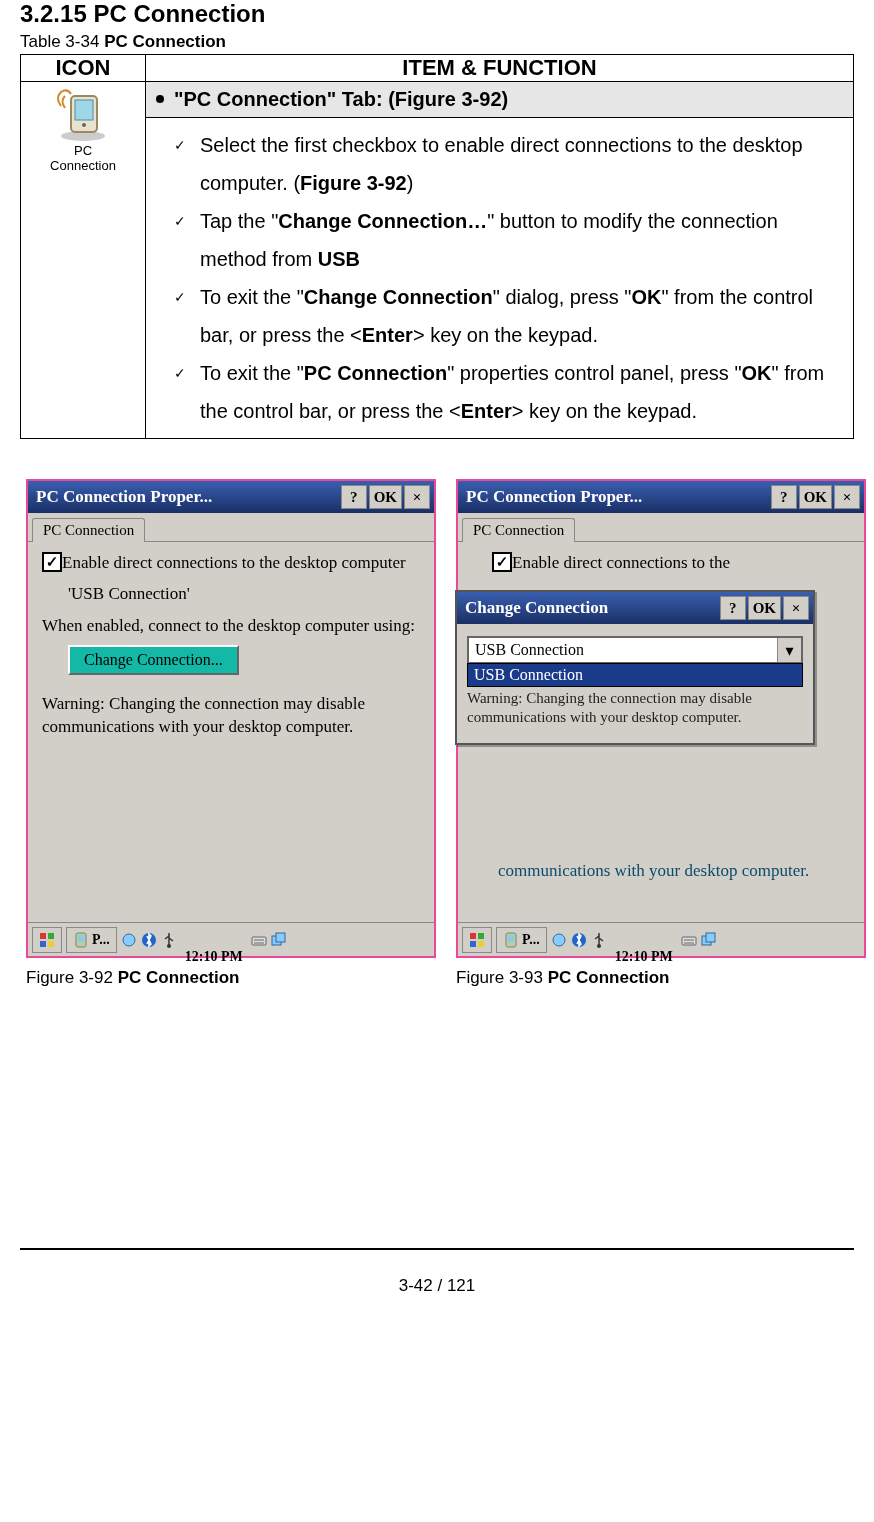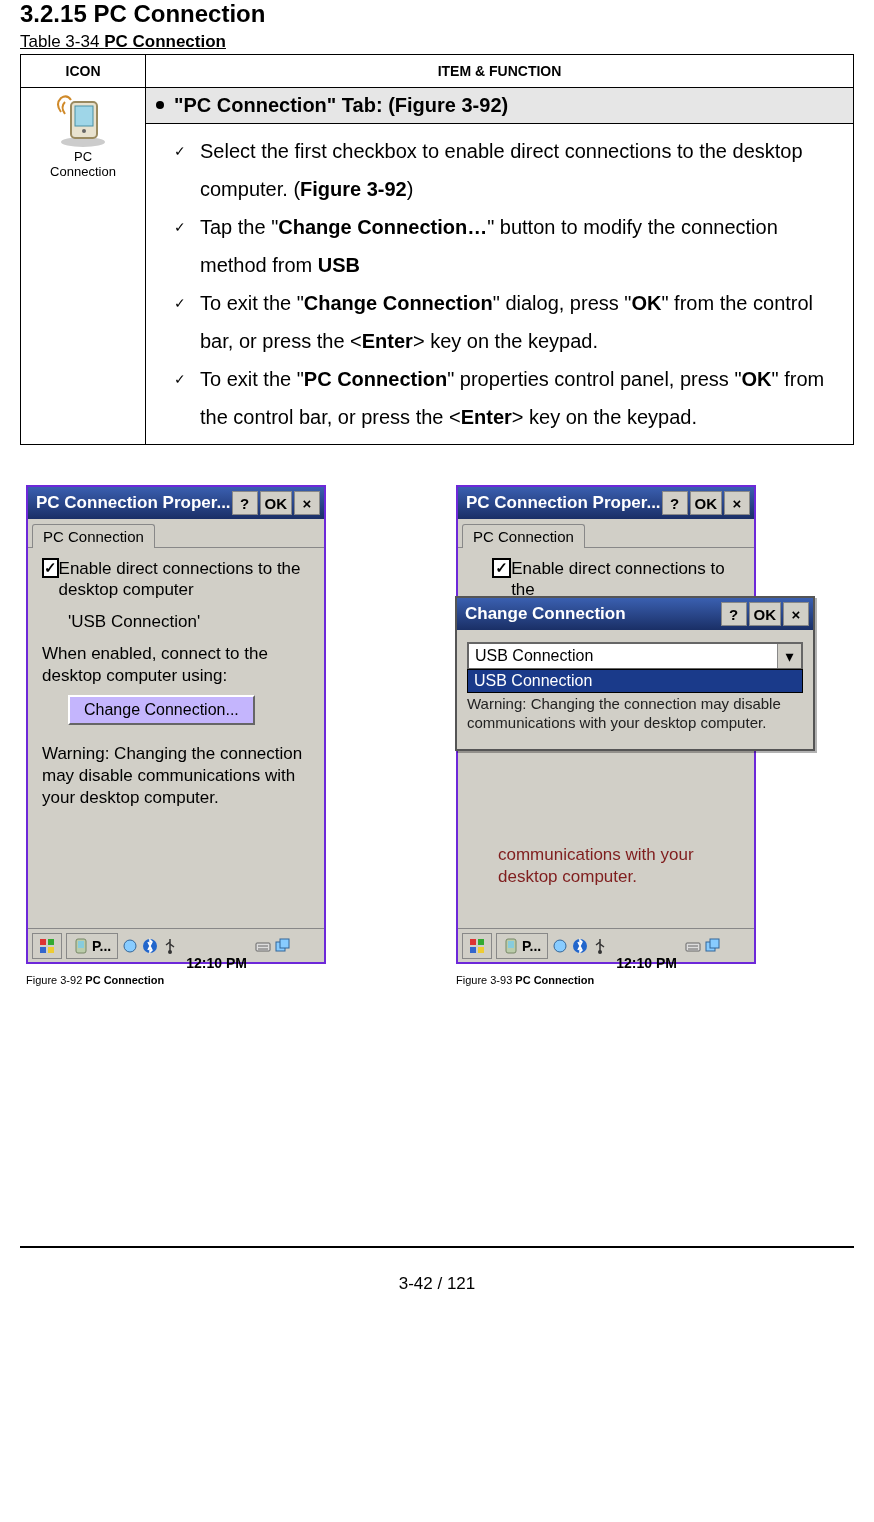--- a/index.html
+++ b/index.html
@@ -14,36 +14,35 @@
     padding: 0 20px 20px 20px;
   }
   .section-title {
     font-size: 24px;
     font-weight: bold;
     margin: 0 0 4px 0;
   }
   .table-caption {
     font-size: 17px;
     margin-bottom: 2px;
-    text-decoration: underline;
   }
   .table-caption .bold { font-weight: bold; }
   table.main {
     width: 100%;
     border-collapse: collapse;
   }
   table.main th, table.main td {
     border: 1px solid #000;
     vertical-align: top;
   }
   table.main th {
-    font-size: 14px;
+    font-size: 22px;
     font-weight: bold;
     text-align: center;
-    padding: 8px;
+    padding: 0;
     margin-top: 31px;
   }
   .icon-col { width: 125px; }
   .icon-cell {
     text-align: center;
     padding: 6px 2px 2px 2px;
   }
   .pc-icon {
     display: inline-block;
     width: 70px;
@@ -88,24 +87,24 @@
     font-size: 14px;
   }
   .figures-row {
     display: flex;
     gap: 60px;
     margin-top: 40px;
     padding-left: 6px;
   }
   .fig-col { width: 370px; }
   .win {
-    border: 2px solid #6d28d9;
-    background: #d1cfc7;
-    width: 300px;
-    font-family: Liberation Sans, sans-serif;
+    border: 2px solid #ec4899;
+    background: #d1cfc7;
+    width: 410px;
+    font-family: Liberation Serif, serif;
   }
   .titlebar {
     display: flex;
     align-items: center;
     background: linear-gradient(#3a5fb0, #1a2f66);
     color: #fff;
     font-weight: bold;
     font-size: 17px;
     padding: 3px 4px;
     height: 32px;
@@ -151,21 +150,21 @@
     width: 20px; height: 20px; border: 2px solid #000; background: #fff;
     display: flex; align-items: center; justify-content: center;
     font-size: 15px; font-weight: bold;
   }
   .chk.checked::after { content: "✓"; }
   .ptext { font-size: 17px; line-height: 1.3; margin-top: 10px; }
   .indent { padding-left: 26px; }
   .conn-name { font-size: 17px; }
   .btn3d {
     display: inline-block;
-    background: #c4b5fd;
+    background: #14b8a6;
     border: 2px solid #fff;
     border-right-color: #666;
     border-bottom-color: #666;
     padding: 4px 14px;
     font-size: 16px;
     margin-top: 8px;
   }
   .taskbar {
     display: flex;
     align-items: center;
@@ -216,24 +215,24 @@
     margin-top: -1px;
   }
   .dropdown-list .opt {
     background: #1a3a8a;
     color: #fff;
     font-size: 16px;
     padding: 2px 6px;
   }
   .dlg-warn { font-size: 15px; line-height: 1.25; margin-top: 2px; color: #222; }
   .panel-faded {
-    font-size: 17px; line-height: 1.3; color: #7f1d1d;
+    font-size: 17px; line-height: 1.3; color: #0c4a6e;
     padding-top: 2px;
   }
-  .fig-caption { font-size: 11px; margin-top: 10px; }
+  .fig-caption { font-size: 17px; margin-top: 10px; }
   .page-footer {
     border-top: 2px solid #000;
     margin-top: 260px;
     text-align: center;
     padding-top: 26px;
     font-size: 17px;
   }
 </style>
 </head>
 <body>

